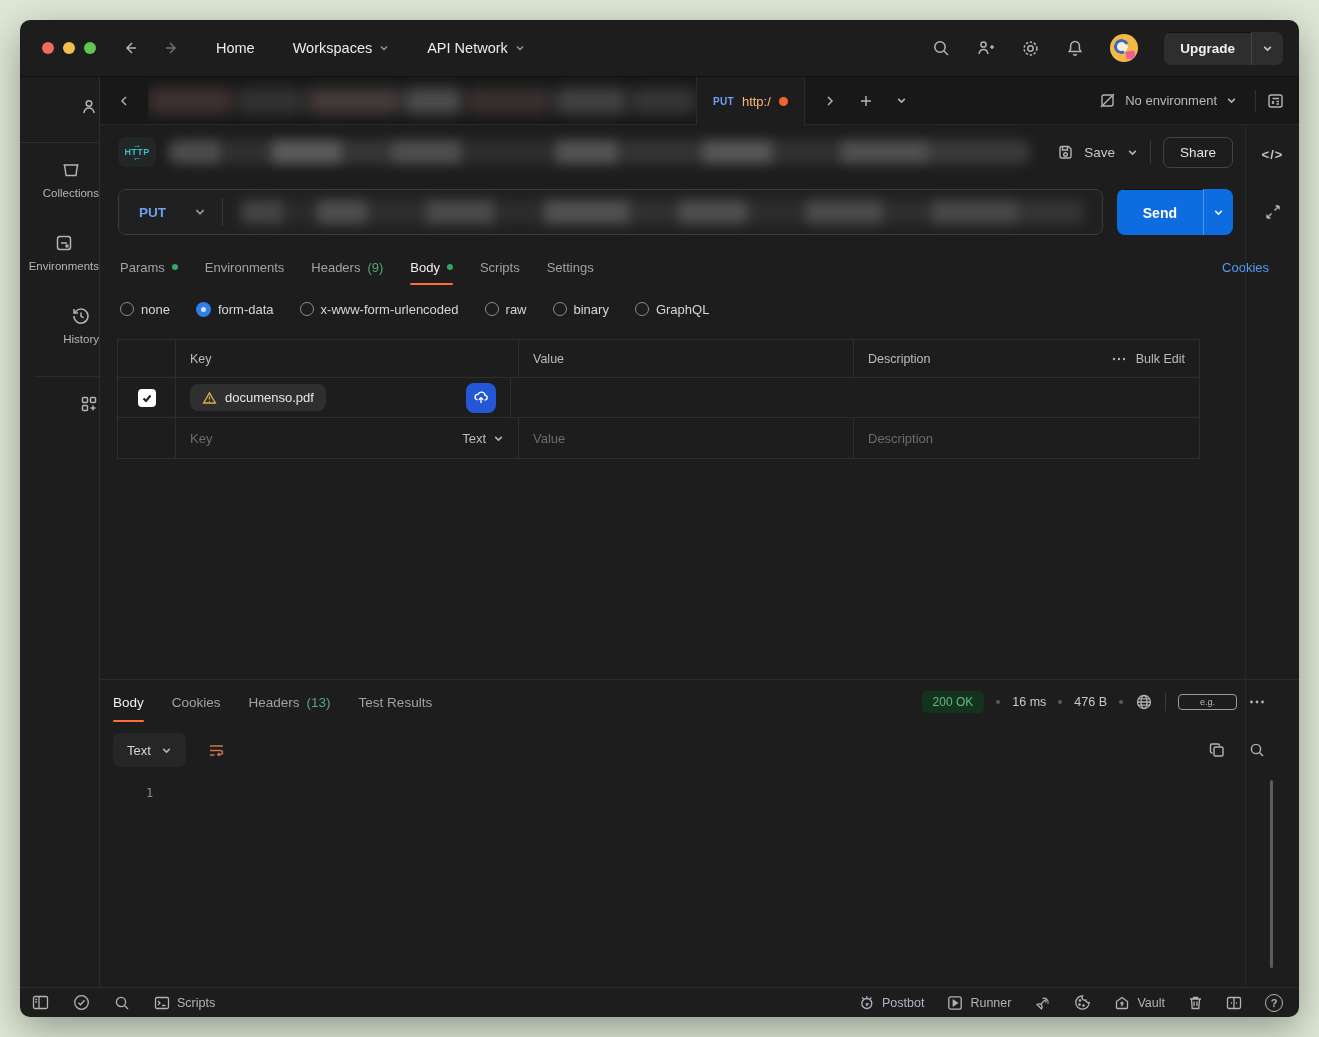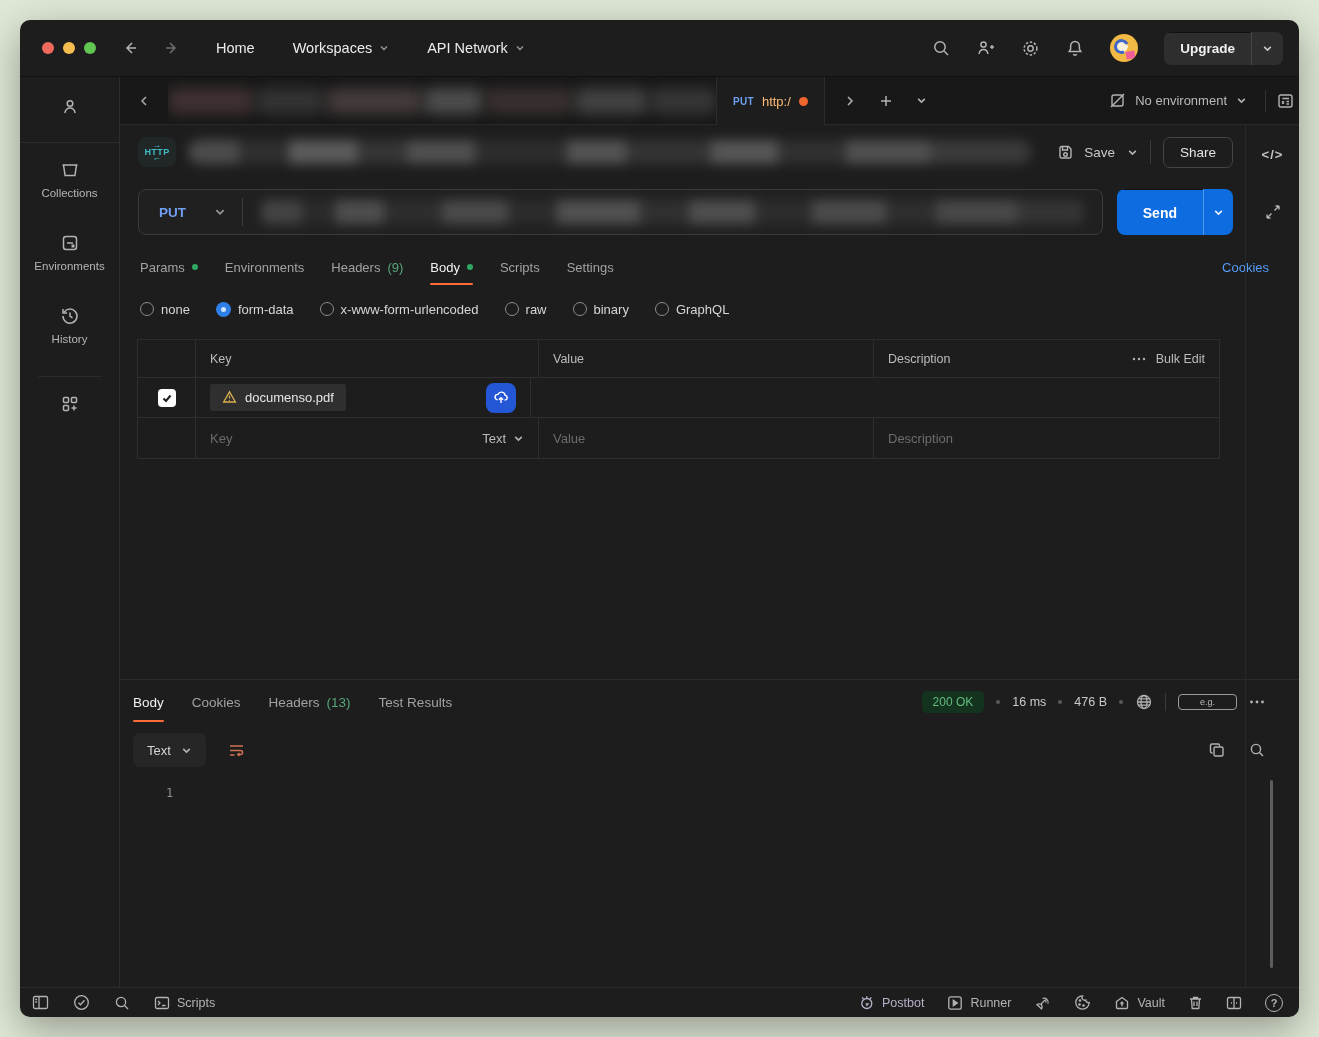--- a/index.html
+++ b/index.html
@@ -33,21 +33,21 @@
     background:radial-gradient(circle at 42% 46%, #f7f0dc 0 26%, #f2b945 27% 100%);
     overflow:hidden; }
   .avatar .arc { position:absolute; left:4px; top:5px; width:15px; height:15px; border:3.5px solid #3d66c9; border-radius:50%; border-right-color:transparent; transform:rotate(20deg); }
   .avatar .sq { position:absolute; right:3px; bottom:3px; width:9px; height:8px; background:#ef5f96; transform:rotate(-8deg); }
   .upgrade { display:flex; align-items:stretch; background:#2e2e2e; border-radius:7px; overflow:hidden; height:33px; }
   .upgrade .main { padding:0 16px; display:flex; align-items:center; font-size:13.5px; font-weight:700; color:#f0f0f0; }
   .upgrade .caret { width:32px; display:flex; align-items:center; justify-content:center; border-left:1px solid #454545; color:#c9c9c9; }
 
   
   .main { flex:1 1 auto; display:flex; min-height:0; border-top:1px solid #111; }
-  .sidebar { width:100px; flex:0 0 auto; border-right:1px solid #2d2d2d; display:flex; flex-direction:column; align-items:center; padding-top:14px; }
+  .sidebar { width:80px; flex:0 0 auto; border-right:1px solid #2d2d2d; display:flex; flex-direction:column; align-items:flex-end; padding-top:14px; }
   .side-item { display:flex; flex-direction:column; align-items:center; gap:7px; color:#b5b5b5; font-size:11.5px; margin:17px 0; cursor:default; }
   .side-sep { width:100%; height:1px; background:#2d2d2d; margin:8px 0 0; }
   .side-sep.small { width:64px; background:#2a2a2a; margin-top:14px; }
 
   .content { flex:1 1 auto; display:flex; flex-direction:column; min-width:0; position:relative; }
 
   
   .rail { position:absolute; right:0; top:48px; bottom:0; width:54px; border-left:1px solid #282828; display:flex; flex-direction:column; align-items:center; padding-top:22px; gap:42px; z-index:3; }
   .rail .codeic { font-size:13px; color:#c2c2c2; letter-spacing:1px; font-weight:600; }
 
@@ -55,21 +55,21 @@
   .tabbar { height:48px; flex:0 0 auto; background:#181818; border-bottom:1px solid #292929; display:flex; align-items:stretch; }
   .tab-back { width:48px; display:flex; align-items:center; justify-content:center; color:#aaa; }
   .ghost-tabs { display:flex; align-items:center; gap:2px; overflow:hidden; width:548px; }
   .blob { height:26px; border-radius:6px; filter:blur(7px); opacity:.8; }
   .active-tab { display:flex; align-items:center; gap:8px; padding:0 16px; background:#1d1d1d; border-left:1px solid #2c2c2c; border-right:1px solid #2c2c2c; margin-bottom:-1px; }
   .active-tab .meth { font-size:10px; font-weight:700; color:#6f9ff2; letter-spacing:.3px; }
   .active-tab .ttl { font-size:13px; color:#fdba74; }
   .dot-unsaved { width:9px; height:9px; border-radius:50%; background:#f0642e; }
   .tab-actions { display:flex; align-items:center; gap:6px; padding:0 10px; }
   .tab-actions .ab { width:30px; height:30px; border-radius:6px; display:flex; align-items:center; justify-content:center; color:#b3b3b3; }
-  .env-zone { margin-left:auto; display:flex; align-items:center; gap:10px; padding-right:4px; }
+  .env-zone { margin-left:auto; display:flex; align-items:center; gap:10px; padding-right:14px; }
   .env-sel { display:flex; align-items:center; gap:9px; color:#b9b9b9; font-size:13px; padding:6px 8px; border-radius:6px; }
   .env-div { width:1px; height:22px; background:#333; }
 
   
   .req-title { height:54px; flex:0 0 auto; display:flex; align-items:center; padding:0 66px 0 18px; gap:12px; }
   .http-badge { width:38px; height:30px; border-radius:8px; background:#212626; display:flex; flex-direction:column; align-items:center; justify-content:center; color:#3fbdc5; }
   .http-badge .t { font-size:9px; font-weight:700; letter-spacing:.4px; line-height:1; }
   .http-badge .ar { font-size:7px; line-height:3px; }
   .crumb-blob { flex:1 1 auto; height:24px; border-radius:12px; filter:blur(6px); opacity:.85;
     background:linear-gradient(90deg,#555 0 6%,#333 6% 12%,#666 12% 20%,#3a3a3a 20% 26%,#585858 26% 34%,#303030 34% 45%,#5d5d5d 45% 52%,#383838 52% 62%,#606060 62% 70%,#343434 70% 78%,#595959 78% 88%,#404040 88% 100%); }
@@ -112,21 +112,21 @@
   .frow.head { height:38px; color:#bcbcbc; font-size:12.5px; }
   .fc { border-right:1px solid #2e2e2e; display:flex; align-items:center; padding:0 14px; min-width:0; }
   .fc:last-child { border-right:none; }
   .c-check { width:58px; justify-content:center; }
   .c-key { width:343px; }
   .c-val { width:335px; }
   .c-desc { flex:1 1 auto; }
   .ph { color:#6c6c6c; }
   .typesel { margin-left:auto; display:flex; align-items:center; gap:7px; color:#bcbcbc; }
   .checkbox { width:18px; height:18px; border-radius:4px; background:#fff; display:flex; align-items:center; justify-content:center; }
-  .filechip { display:flex; align-items:flex-start; gap:8px; background:#2f2f2f; border-radius:2px; padding:6px 12px; color:#e6e6e6; }
+  .filechip { display:flex; align-items:center; gap:8px; background:#2f2f2f; border-radius:8px; padding:6px 12px; color:#e6e6e6; }
   .upload-btn { margin-left:auto; width:30px; height:30px; border-radius:8px; background:#2457d6; display:flex; align-items:center; justify-content:center; color:#fff; }
   .bulkhead { margin-left:auto; display:flex; align-items:center; gap:10px; color:#bcbcbc; }
 
   .spacer { flex:1 1 auto; }
 
   
   .response { flex:0 0 auto; border-top:1px solid #2a2a2a; display:flex; flex-direction:column; height:308px; }
   .resp-tabs { height:44px; display:flex; align-items:center; gap:28px; padding:0 34px 0 13px; font-size:13.5px; color:#a2a2a2; }
   .resp-tabs .rtab.active::after { bottom:2px; }
   .resp-meta { margin-left:auto; display:flex; align-items:center; gap:12px; font-size:12.5px; color:#c9c9c9; }

